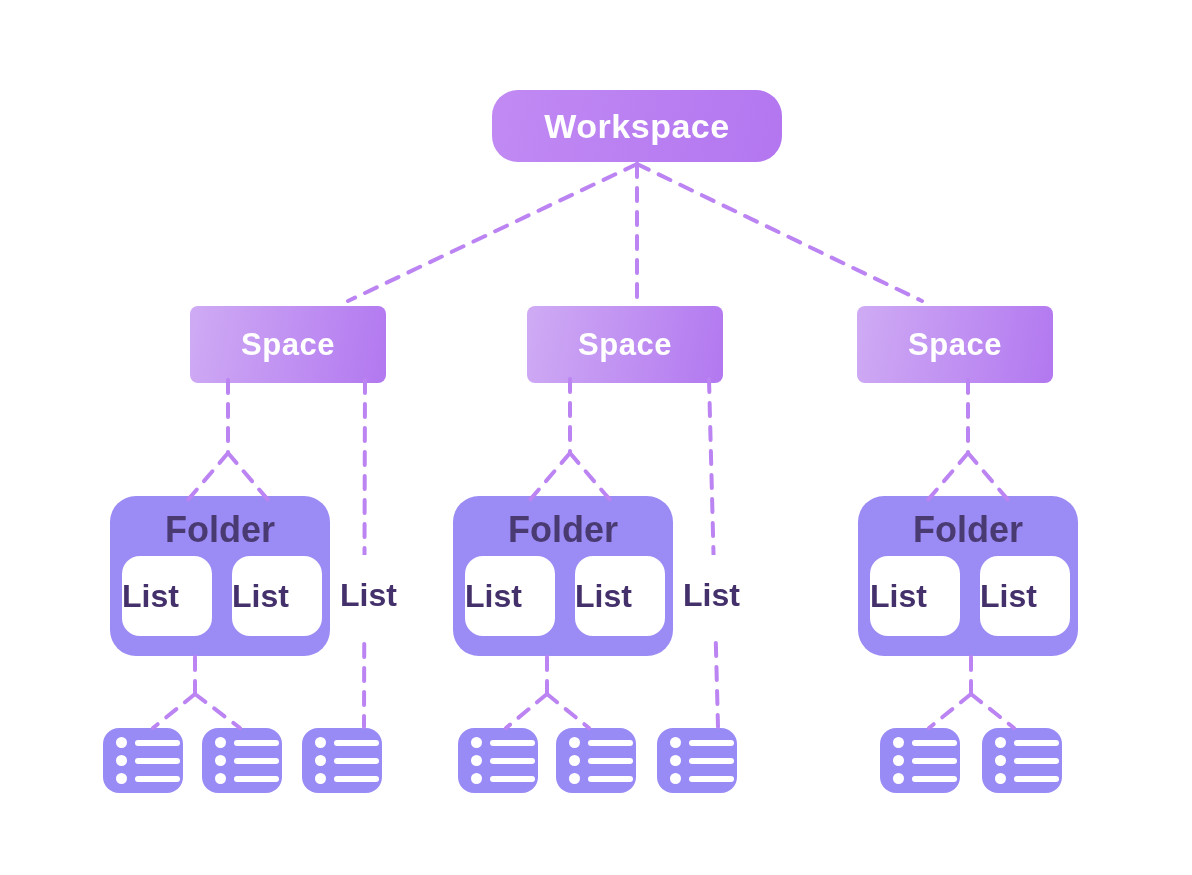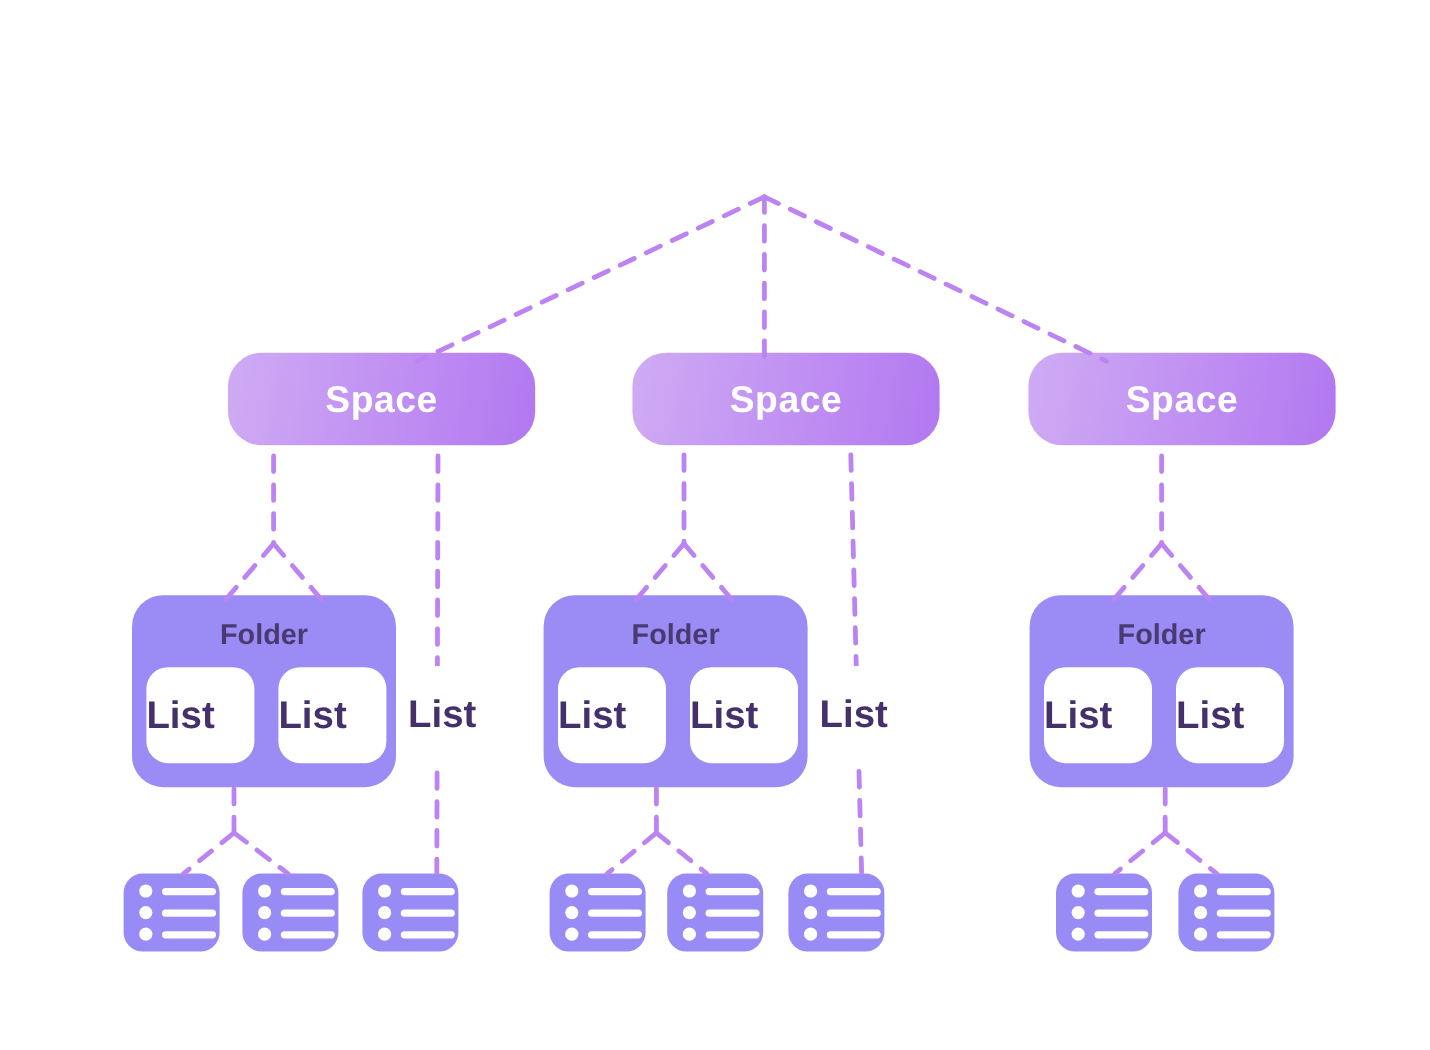--- a/index.html
+++ b/index.html
@@ -17,35 +17,35 @@
 
   .node{position:absolute;display:flex;align-items:center;justify-content:center;box-sizing:border-box;}
 
   .workspace{
     left:492px;top:90px;width:290px;height:72px;border-radius:26px;
     background:linear-gradient(100deg,var(--workspace-fill-start,#c18af3),var(--workspace-fill-end,#b376f0));
   }
   .workspace span{color:var(--node-text,#fff);font-size:34px;font-weight:bold;letter-spacing:.5px;}
 
   .space{
-    top:294px;width:256px;height:77px;border-radius:28px;
+    top:306px;width:196px;height:77px;border-radius:8px;
     background:linear-gradient(100deg,var(--space-fill-start,#cfabf4),var(--space-fill-end,#b278f0));
   }
   .space span{color:var(--node-text,#fff);font-size:31px;font-weight:bold;letter-spacing:.5px;}
   .space.s1{left:190px;} .space.s2{left:527px;} .space.s3{left:857px;}
 
   .folder{
     top:496px;width:220px;height:160px;border-radius:26px;
     background:var(--folder-fill,#9b8bf4);
     flex-direction:column;justify-content:flex-start;
   }
   .folder.f1{left:110px;} .folder.f2{left:453px;} .folder.f3{left:858px;}
   .folder-title{
     margin-top:12px;height:44px;display:flex;align-items:center;
-    color:var(--folder-text,#4a3a72);font-size:24px;font-weight:bold;
+    color:var(--folder-text,#4a3a72);font-size:36px;font-weight:bold;
   }
   .folder-lists{position:absolute;left:12px;top:60px;display:flex;gap:20px;}
 
   .list-box{
     width:90px;height:80px;border-radius:18px;background:var(--list-fill,#ffffff);
     display:flex;align-items:center;justify-content:flex-start;
   }
   .list-box span{color:var(--list-text,#44316b);font-size:32px;font-weight:bold;}
 
   .list-standalone{position:absolute;width:88px;height:80px;top:555px;}
@@ -69,20 +69,23 @@
     fill:none;
   }
 </style>
 </head>
 <body>
 
 <div class="stage">
 
   <div class="layer nodes">
 
+    <div class="node workspace">
+      <span>Workspace</span>
+    </div>
 
     <div class="node space s1">
       <span>Space</span>
     </div>
     <div class="node space s2">
       <span>Space</span>
     </div>
     <div class="node space s3">
       <span>Space</span>
     </div>

